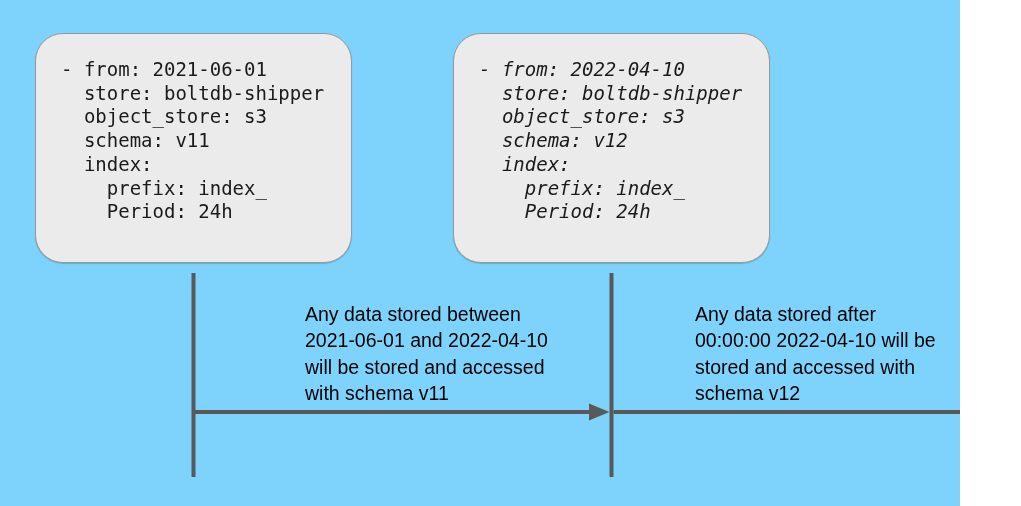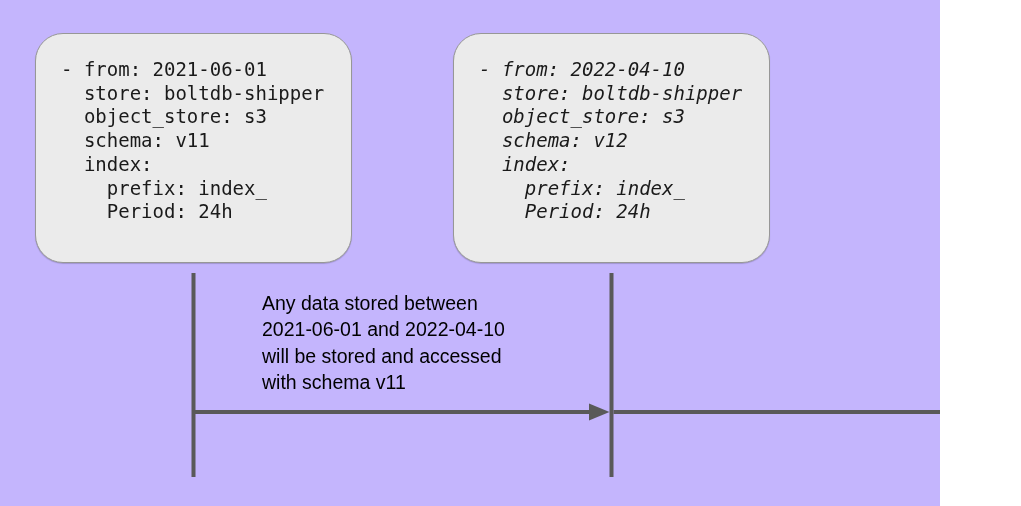--- a/index.html
+++ b/index.html
@@ -4,22 +4,23 @@
 <style>
   html, body {
     margin: 0;
     padding: 0;
     background: #ffffff;
   }
   .canvas {
     position: relative;
     width: 940px;
     height: 506px;
-    background: #c4b5fd;
+    background: #7dd3fc;
     overflow: hidden;
+    padding-left: 20px;
   }
   .config-box {
     position: absolute;
     top: 33px;
     width: 317px;
     height: 230px;
     background: #ebebeb;
     border: 1px solid #979797;
     border-radius: 28px;
     box-sizing: border-box;
@@ -37,26 +38,27 @@
     white-space: pre;
   }
   .timeline-svg {
     position: absolute;
     left: 0;
     top: 0;
     pointer-events: none;
   }
   .annotation {
     position: absolute;
-    top: 290px;
+    top: 301px;
     font-family: "Liberation Sans", sans-serif;
     font-size: 19.5px;
     line-height: 26.4px;
     color: #000000;
     white-space: pre;
+    margin-left: 43px;
   }
   .ann-left  { left: 262px; }
   .ann-right { left: 652px; }
 </style>
 </head>
 <body>
 
 <div class="canvas">
 
   <div class="config-box box-left">
@@ -88,14 +90,18 @@
 
     <line x1="613.5" y1="412" x2="994" y2="412" stroke-width="4" stroke="#595959"></line>
     <polygon points="994,403.5 1015.5,412 994,420.5" fill="#595959"></polygon>
   </svg>
 
   <div class="annotation ann-left">Any data stored between
 2021-06-01 and 2022-04-10
 will be stored and accessed
 with schema v11</div>
 
+  <div class="annotation ann-right">Any data stored after
+00:00:00 2022-04-10 will be
+stored and accessed with
+schema v12</div>
 
 </div>
 
 </body></html>

